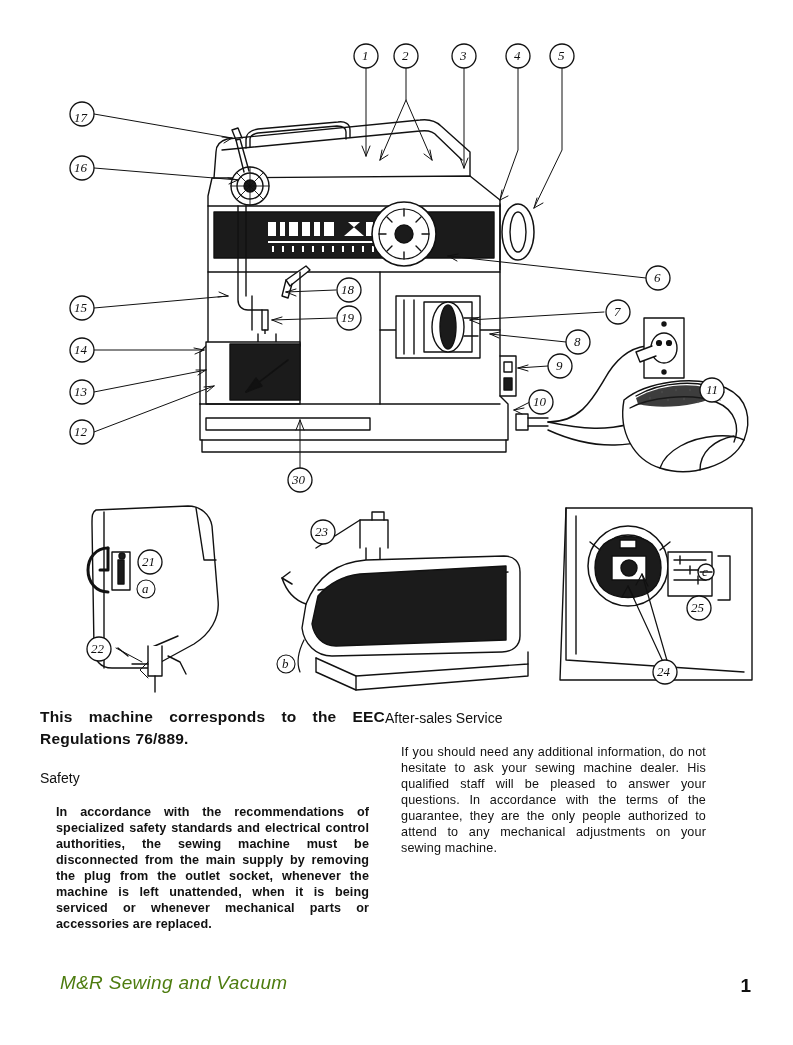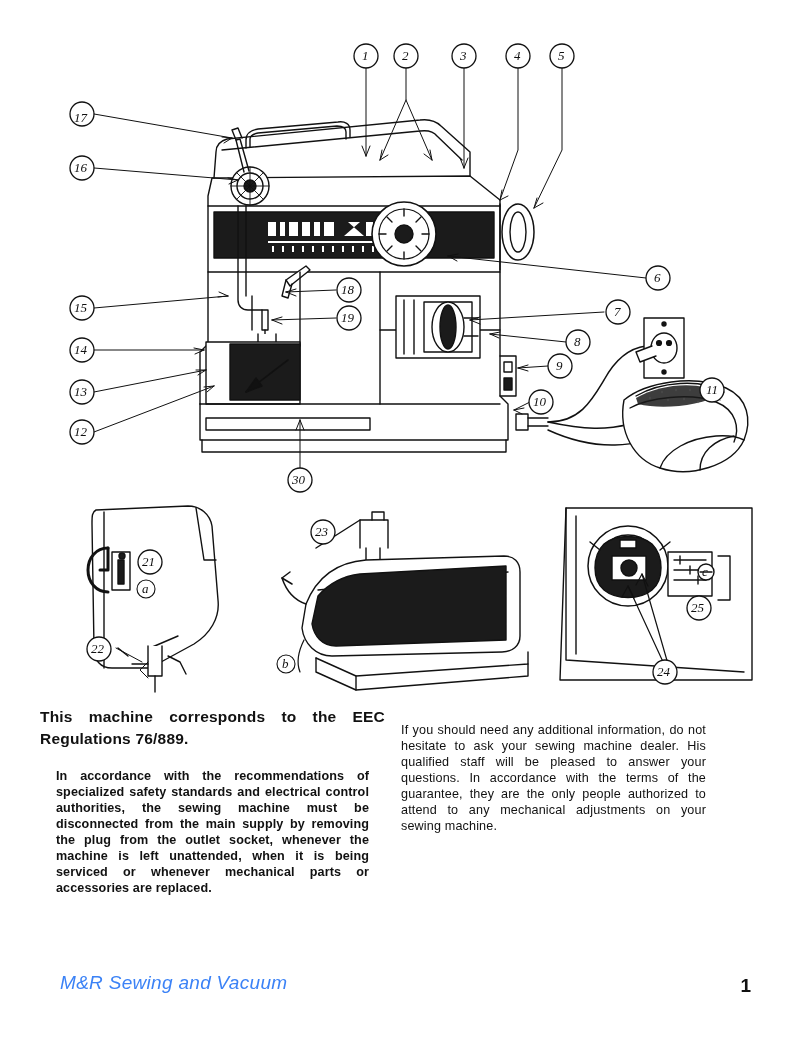--- a/index.html
+++ b/index.html
@@ -84,21 +84,21 @@
   }
 
   
   .watermark {
     position: absolute;
     left: 60px;
     top: 972px;
     font-family: "Liberation Sans", sans-serif;
     font-style: italic;
     font-size: 19px;
-    color: #3b82f6;
+    color: #4d7c0f;
     letter-spacing: 0.3px;
   }
   .page-number {
     position: absolute;
     right: 42px;
     top: 975px;
     font-size: 19px;
     font-weight: bold;
     color: #111;
   }
@@ -412,25 +412,27 @@
     <div class="plain-lbl" style="left:142px; top:581px;">a</div>
     <div class="plain-lbl" style="left:282px; top:656px;">b</div>
     <div class="plain-lbl" style="left:702px; top:564px;">c</div>
   </div>
 
   <div class="text-area">
 
     <div class="col left">
       <h1 class="lead">This machine corresponds to the EEC Regulations 76/889.</h1>
 
+      <h2 class="sub">Safety</h2>
 
       <p class="body">In accordance with the recommendations of specialized safety standards and electrical control authorities, the sewing machine must be disconnected from the main supply by removing the plug from the outlet socket, whenever the machine is left unattended, when it is being serviced or whenever mechanical parts or accessories are replaced.</p>
     </div>
 
     <div class="col right">
+      <h2 class="sub right-head">After-sales Service</h2>
 
       <p class="body light">If you should need any additional information, do not hesitate to ask your sewing machine dealer.   His qualified staff will be pleased to answer your questions.   In accordance with the terms of the guarantee, they are the only people authorized to attend to any mechanical adjustments on your sewing machine.</p>
     </div>
 
   </div>
 
   <div class="watermark">M&amp;R Sewing and Vacuum</div>
 
   <div class="page-number">1</div>
 

